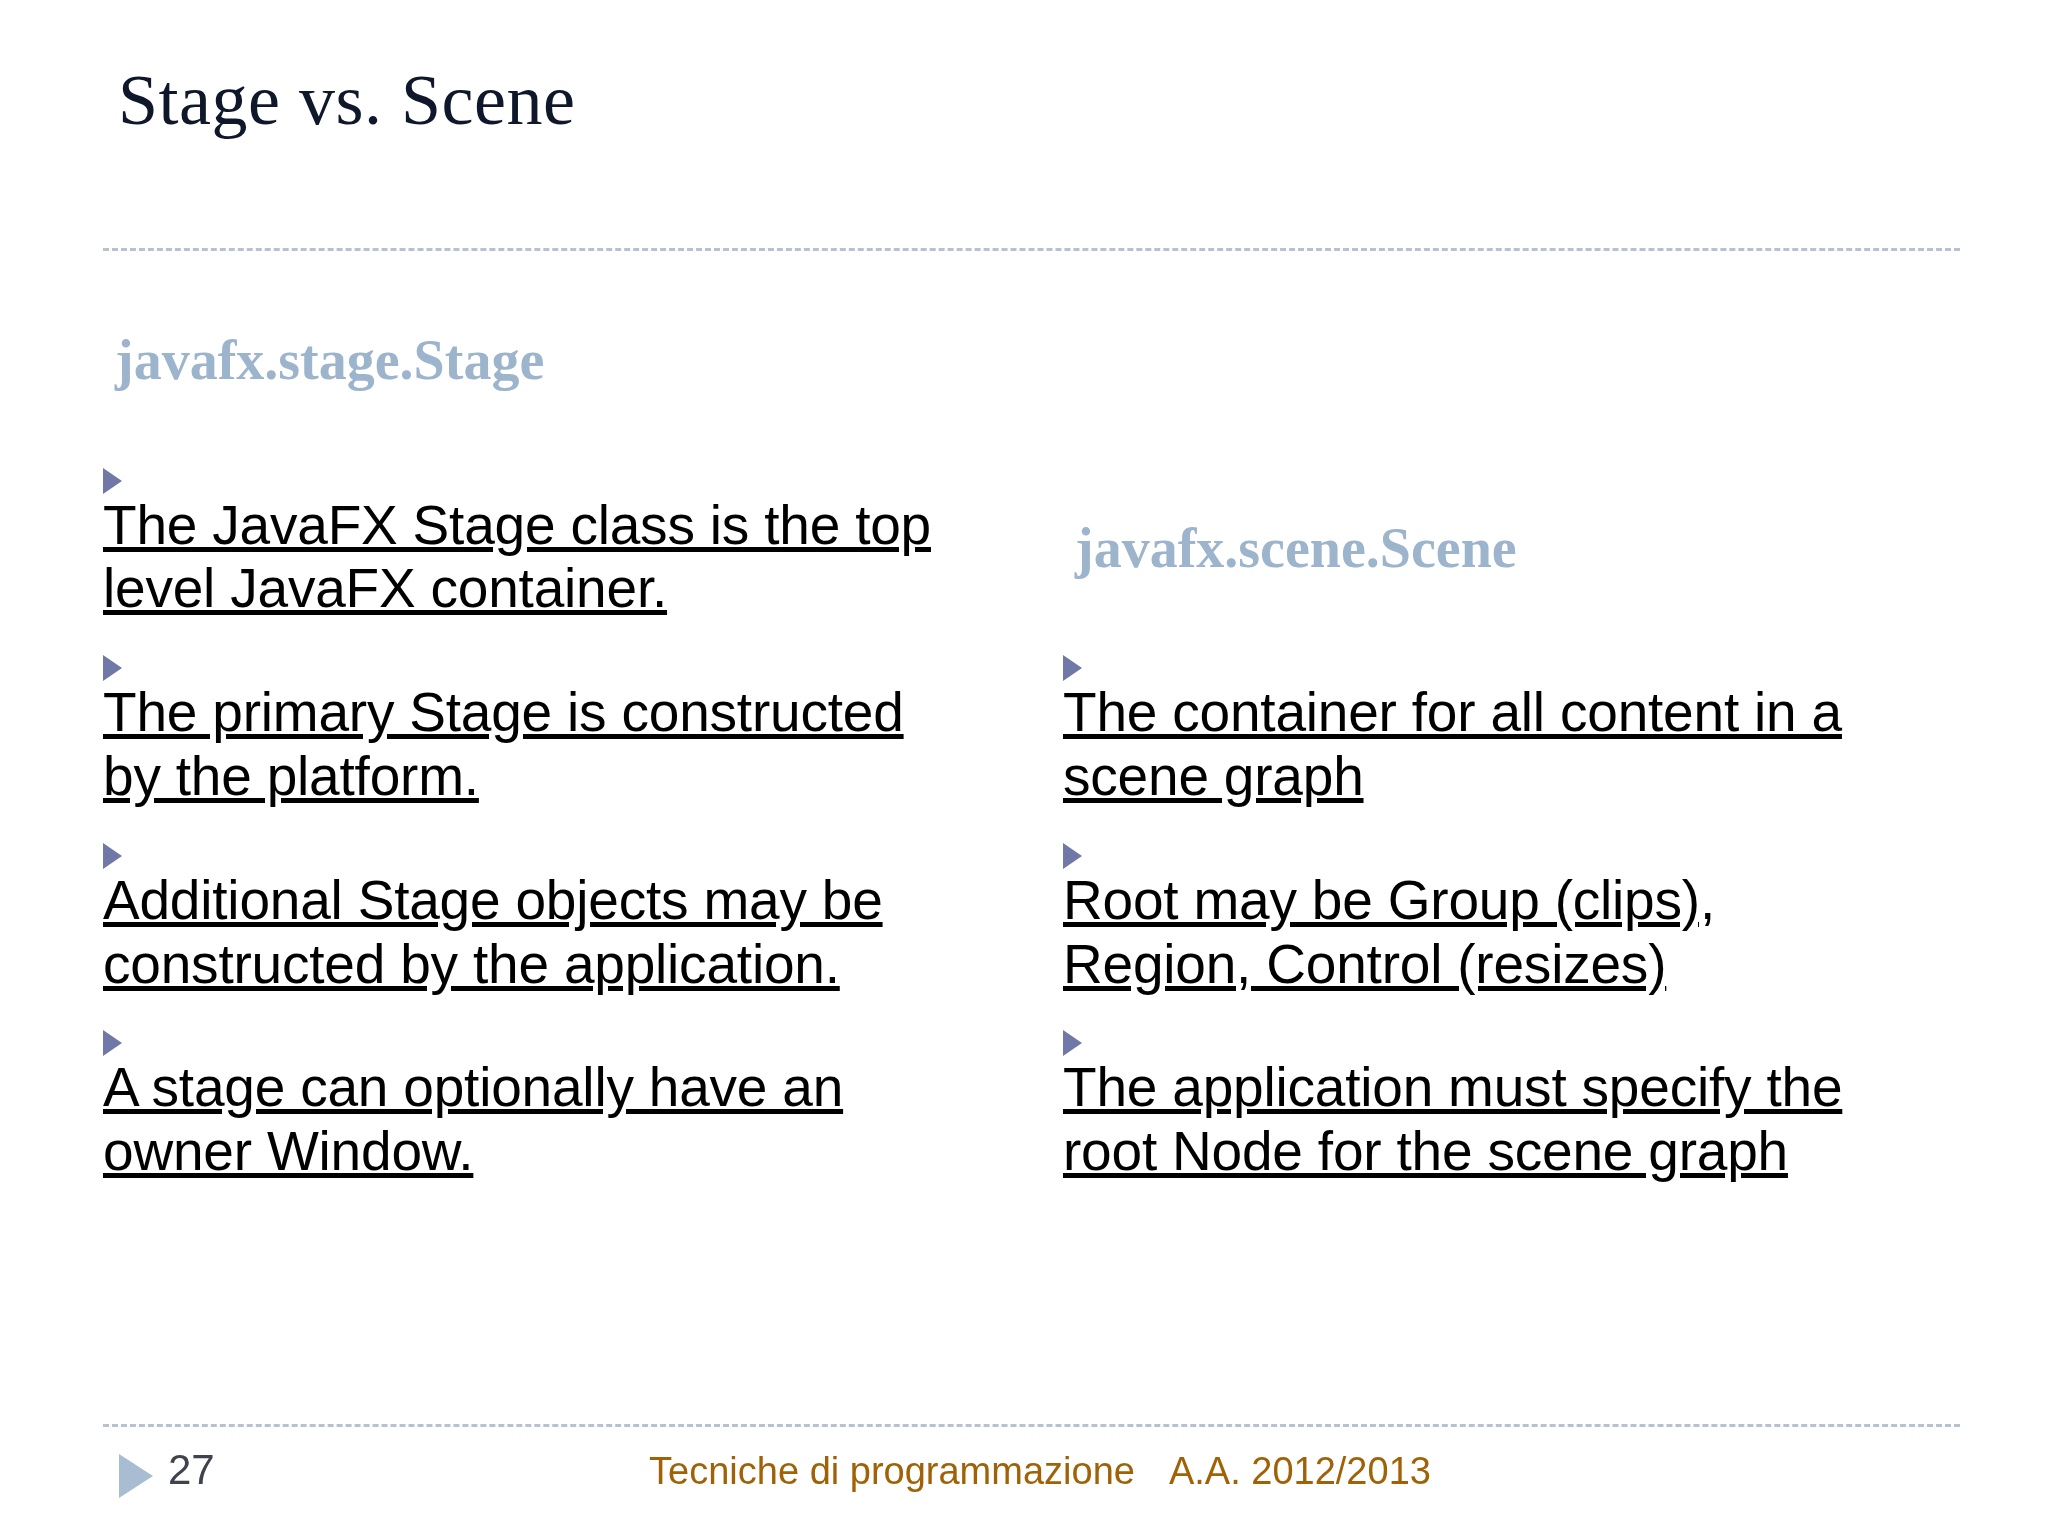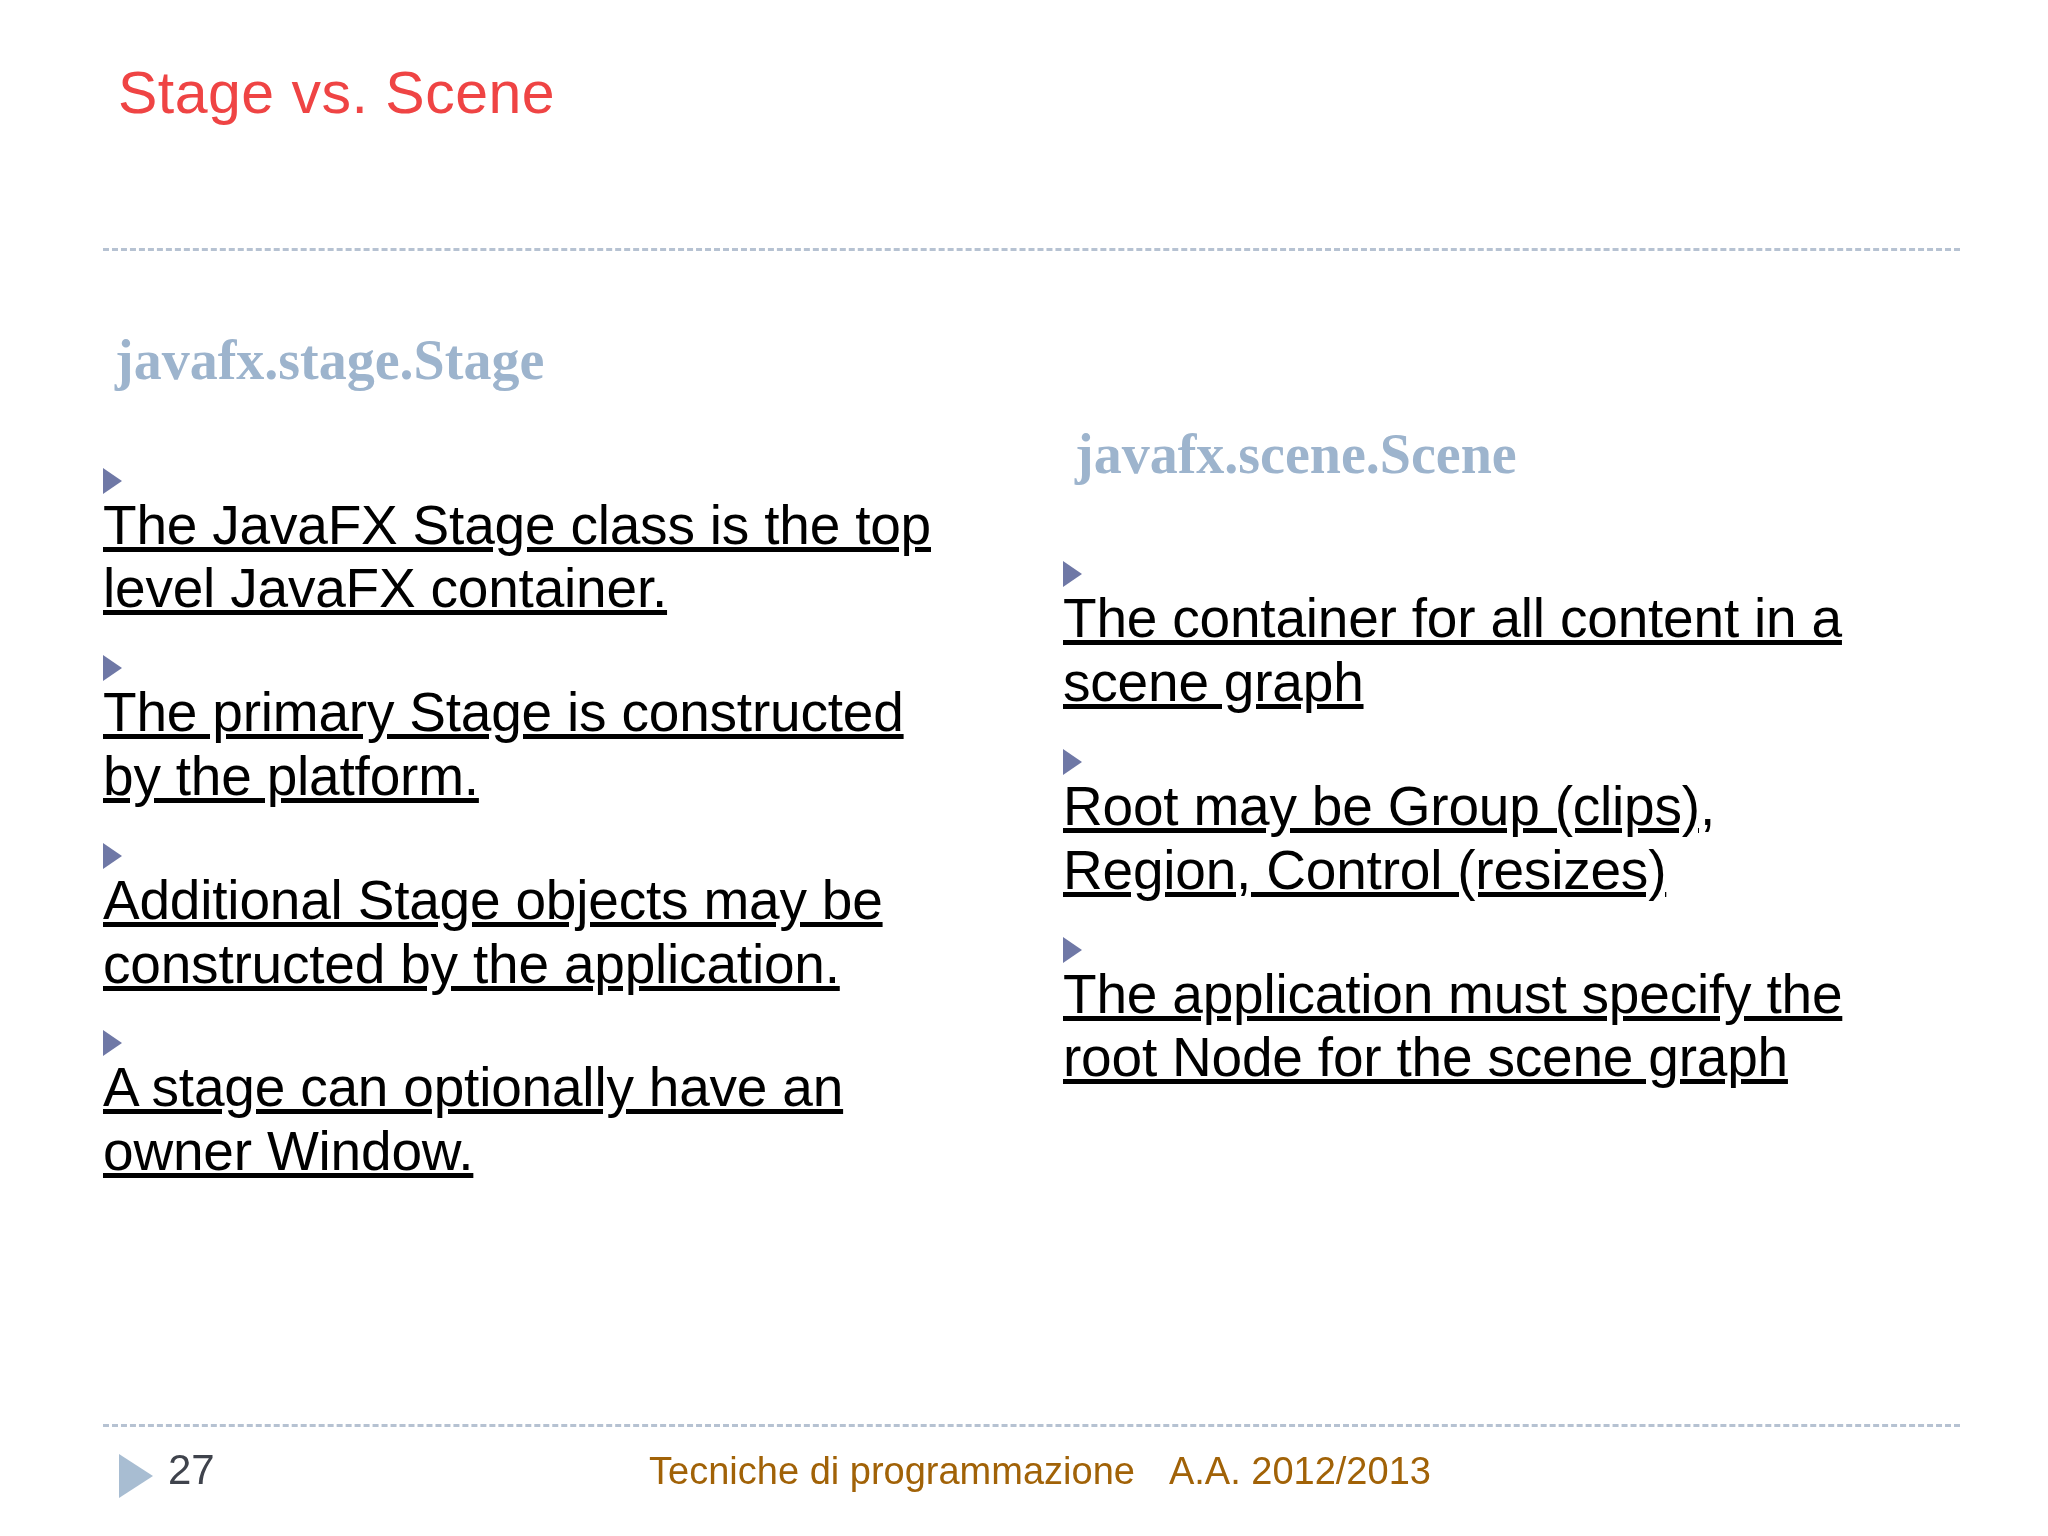--- a/index.html
+++ b/index.html
@@ -25,25 +25,25 @@
 
   
   .title-block {
     position: absolute;
     left: 118px;
     top: 62px;
     width: 1400px;
     height: 150px;
   }
   .slide-title {
-    font-family: Liberation Sans, sans-serif;
-    font-size: 59px;
+    font-family: Liberation Serif, serif;
+    font-size: 72px;
     line-height: 1.08;
     font-weight: 400;
-    color: #ef4444;
+    color: #0f172a;
     letter-spacing: 0.5px;
     white-space: nowrap;
   }
 
   
   .rule {
     position: absolute;
     left: 103px;
     width: 1857px;
     height: 0;
@@ -53,21 +53,21 @@
   .rule-bottom { top: 1424px; }
 
   
   .columns {
     position: absolute;
     left: 103px;
     top: 330px;
     width: 1860px;
     display: flex;
     flex-direction: row;
-    align-items: center;
+    align-items: flex-end;
   }
   .column {
     box-sizing: border-box;
   }
   .column-left  { width: 960px; padding-right: 40px; }
   .column-right { width: 900px; }
 
   .column-header {
     font-family: "Liberation Serif", "DejaVu Serif", serif;
     font-weight: 700;

